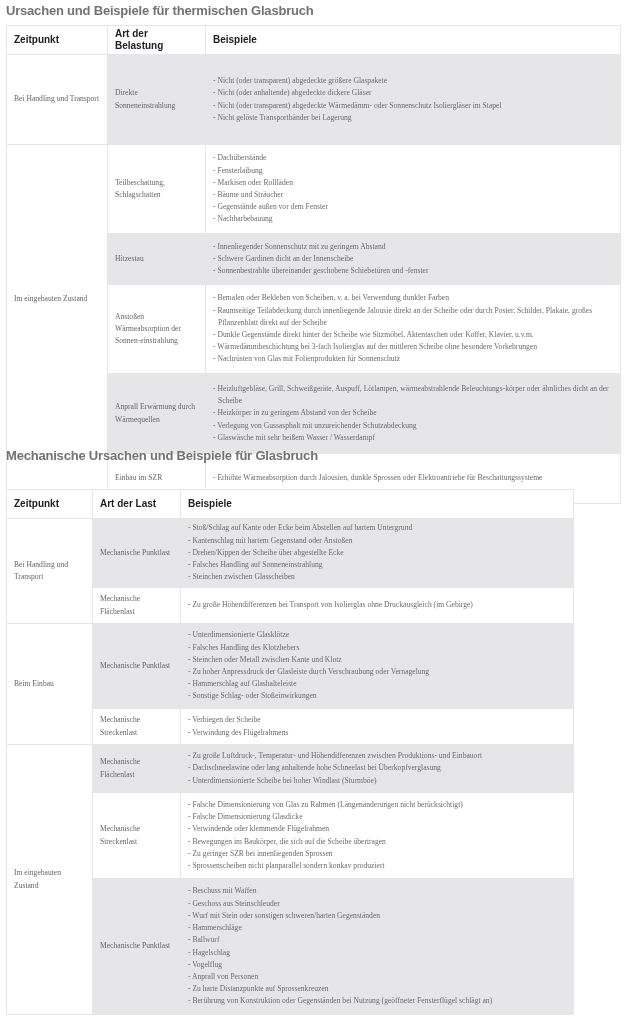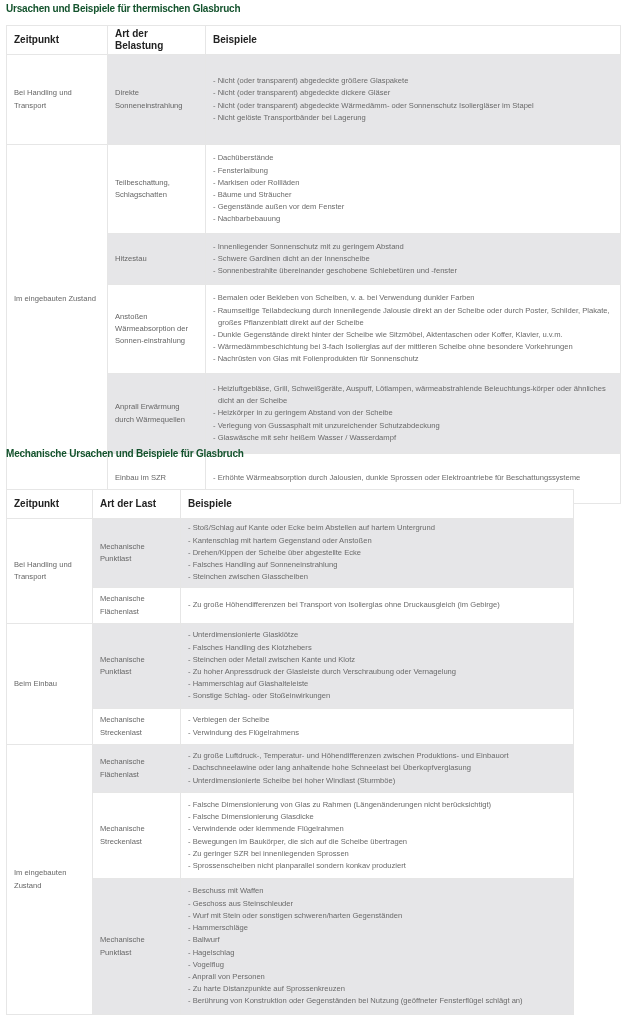--- a/index.html
+++ b/index.html
@@ -3,41 +3,41 @@
   <meta charset="utf-8">
   <style>
     html, body { margin: 0; padding: 0; background: #ffffff; }
     body {
       width: 630px; height: 1026px; overflow: hidden; position: relative;
       font-family: "Liberation Sans", sans-serif; color: #555;
     }
     .title {
       position: absolute; left: 6px; margin: 0;
       font-family: "Liberation Sans", sans-serif;
-      font-weight: bold; font-size: 10px; color: #14532d;
+      font-weight: bold; font-size: 13px; color: #737373;
       letter-spacing: -0.2px;
     }
     #t1-title { top: 3px; }
     #t2-title { top: 448px; }
     table {
       position: absolute; left: 6px;
       border-collapse: collapse; table-layout: fixed;
       border: 1px solid #e6e6e6;
     }
     #t1 { top: 25px; width: 615px; }
     #t2 { top: 489px; width: 568px; }
     th, td {
       border: 1px solid #e6e6e6;
       vertical-align: middle; text-align: left;
       padding: 0 7px;
       font-size: 7.6px; line-height: 12.2px;
       font-family: "Liberation Sans", sans-serif;
     }
     th { font-weight: bold; color: #222; font-size: 10px; height: 28px; background: #fff; }
-    td { color: #666; }
+    td { color: #666; font-family: Liberation Serif, serif; }
     td.ex { color: #6a6a6a; padding-left: 7px; padding-right: 5px; }
     tr.shade td.c2, tr.shade td.ex { background: #e6e6e8; }
     td.c1 { background: #fff; }
     ul { list-style: none; margin: 0; padding: 0; }
     li { padding-left: 5px; text-indent: -5px; }
   </style>
 </head>
 <body>
 
 <h1 class="title" id="t1-title">Ursachen und Beispiele für thermischen Glasbruch</h1>
@@ -55,21 +55,21 @@
       <th>Beispiele</th>
     </tr>
   </thead>
   <tbody>
     <tr class="shade" style="height:90px">
       <td class="c1">Bei Handling und Transport</td>
       <td class="c2">Direkte Sonneneinstrahlung</td>
       <td class="ex">
           <ul>
             <li>- Nicht (oder transparent) abgedeckte größere Glaspakete</li>
-            <li>- Nicht (oder transparent) abgedeckte dickere Gläser</li>
+            <li>- Nicht (oder anhaltende) abgedeckte dickere Gläser</li>
             <li>- Nicht (oder transparent) abgedeckte Wärmedämm- oder Sonnenschutz Isoliergläser im Stapel</li>
             <li>- Nicht gelöste Transportbänder bei Lagerung</li>
           </ul>
         </td>
     </tr>
     <tr style="height:89px">
       <td class="c1" rowspan="4">Im eingebauten Zustand</td>
       <td class="c2">Teilbeschattung, Schlagschatten</td>
       <td class="ex">
           <ul>

